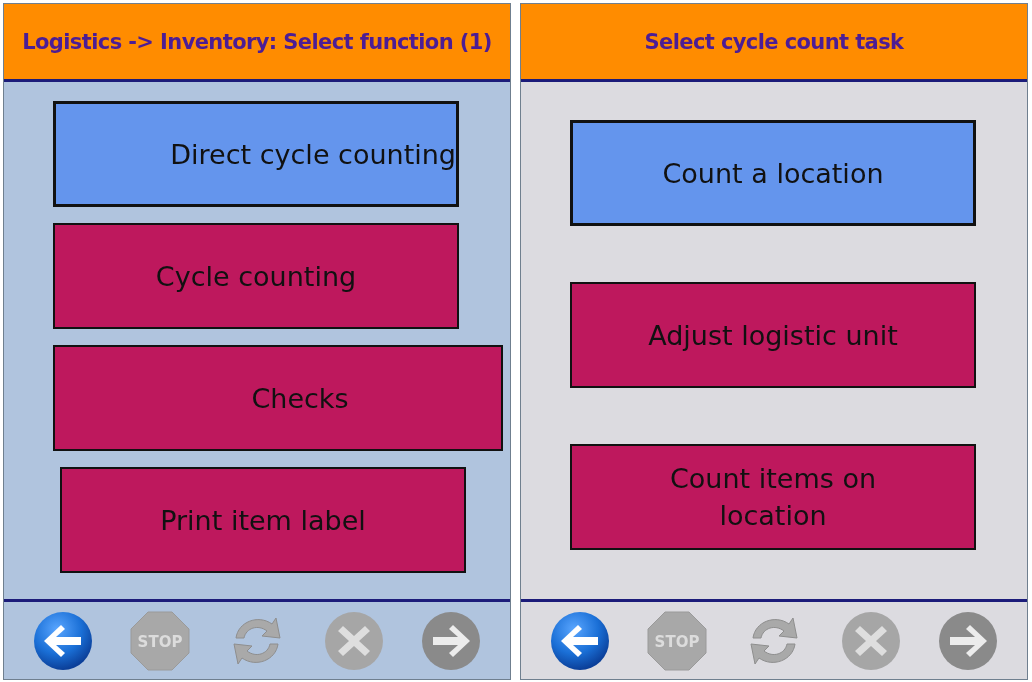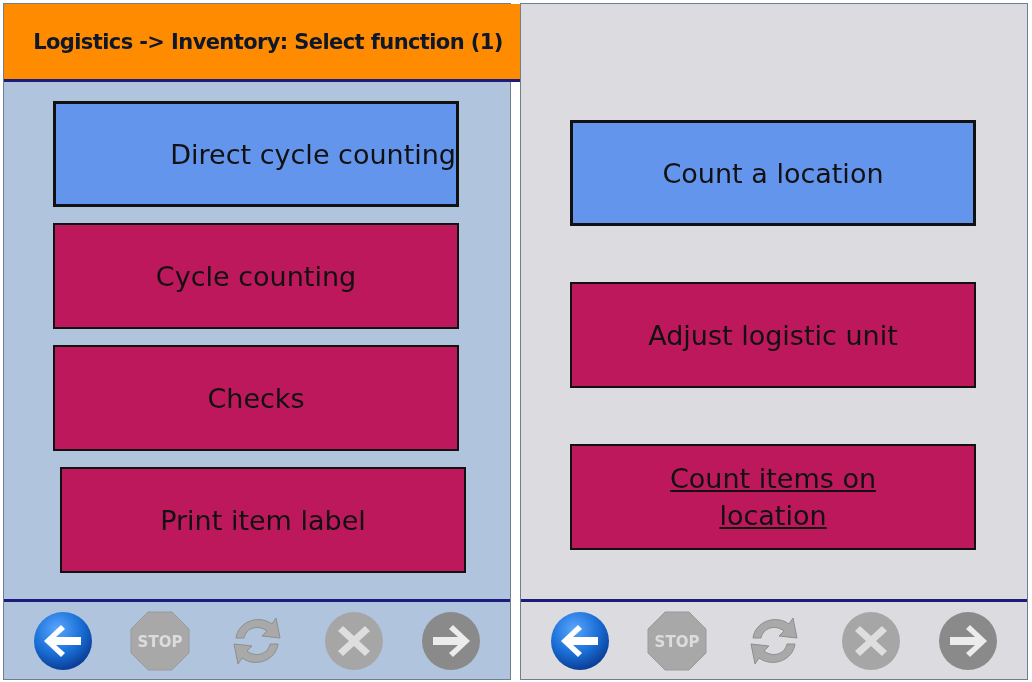--- a/index.html
+++ b/index.html
@@ -10,22 +10,22 @@
   .panel {
     position: absolute; top: 3px; width: 506px; height: 675px;
     border: 1px solid #6f7f8f; box-sizing: content-box;
   }
   .panel.left { left: 3px; background: #b0c4de; }
   .panel.right { left: 520px; background: #dcdbe0; }
   .header {
     position: absolute; left: 0; top: 0; width: 100%; height: 75px;
     background: #ff8c00; border-bottom: 3px solid #1c1c7a;
     display: flex; align-items: center; justify-content: center; text-align: center;
-    font-family: "DejaVu Sans", sans-serif; font-weight: bold; font-size: 21px; color: #0f172a;
-    line-height: 28px; letter-spacing: -0.6px; padding-left: 11px;
+    font-family: "DejaVu Sans", sans-serif; font-weight: bold; font-size: 21px; color: #4c1d95;
+    line-height: 28px; letter-spacing: -0.6px;
   }
   .header span { display: block; padding: 0 14px; }
   .menu-btn {
     position: absolute; width: 402px; height: 102px;
     background: #be185d; border: 2px solid #111; box-sizing: content-box;
     display: flex; align-items: center; justify-content: center; text-align: center;
     font-family: "DejaVu Sans", sans-serif; font-size: 27px; color: #111; line-height: 37px;
     cursor: pointer;
   }
   .menu-btn.selected { background: #6495ed; border: 3px solid #111; width: 400px; height: 100px; }
@@ -45,21 +45,21 @@
   <div class="header">
     <span>Logistics -&gt; Inventory: Select function (1)</span>
   </div>
 
   <div class="menu-btn selected" style="left:49px; top:97px;justify-content:flex-end;">
     <span>Direct cycle counting</span>
   </div>
   <div class="menu-btn" style="left:49px; top:219px;">
     <span>Cycle counting</span>
   </div>
-  <div class="menu-btn" style="left:49px; top:341px;">
+  <div class="menu-btn" style="left:49px; top:341px;padding-left:44px;">
     <span>Checks</span>
   </div>
   <div class="menu-btn" style="left:56px; top:463px;">
     <span>Print item label</span>
   </div>
 
   <div class="footer">
     <div class="footer-btn">
       <svg viewBox="0 0 62 62">
         <defs>
@@ -94,29 +94,32 @@
     <div class="footer-btn">
       <svg viewBox="0 0 62 62">
         <circle cx="31" cy="31" r="29" fill="#8a8a8a"></circle>
         <path d="M50 31 L33 15 L29 19 L38 27 L13 27 L13 35 L38 35 L29 43 L33 47 Z" fill="#ececec"></path>
       </svg>
     </div>
   </div>
 </div>
 
 <div class="panel right">
+  <div class="header">
+    <span>Select cycle count task</span>
+  </div>
 
   <div class="menu-btn" style="left:49px; top:278px;">
     <span>Adjust logistic unit</span>
   </div>
   <div class="menu-btn selected" style="left:49px; top:116px;">
     <span>Count a location</span>
   </div>
   <div class="menu-btn" style="left:49px; top:440px;">
-    <span style="display:block; width:260px;text-decoration:underline;">Count items on location</span>
+    <span style="display:block; width:260px;">Count items on location</span>
   </div>
 
   <div class="footer">
     <div class="footer-btn">
       <svg viewBox="0 0 62 62">
         <defs>
           <radialGradient id="gb2" cx="40%" cy="30%" r="70%">
             <stop offset="0" stop-color="#5aa6ff"></stop>
               <stop offset="0.6" stop-color="#1a6fd6"></stop>
               <stop offset="1" stop-color="#0b3f99"></stop>

